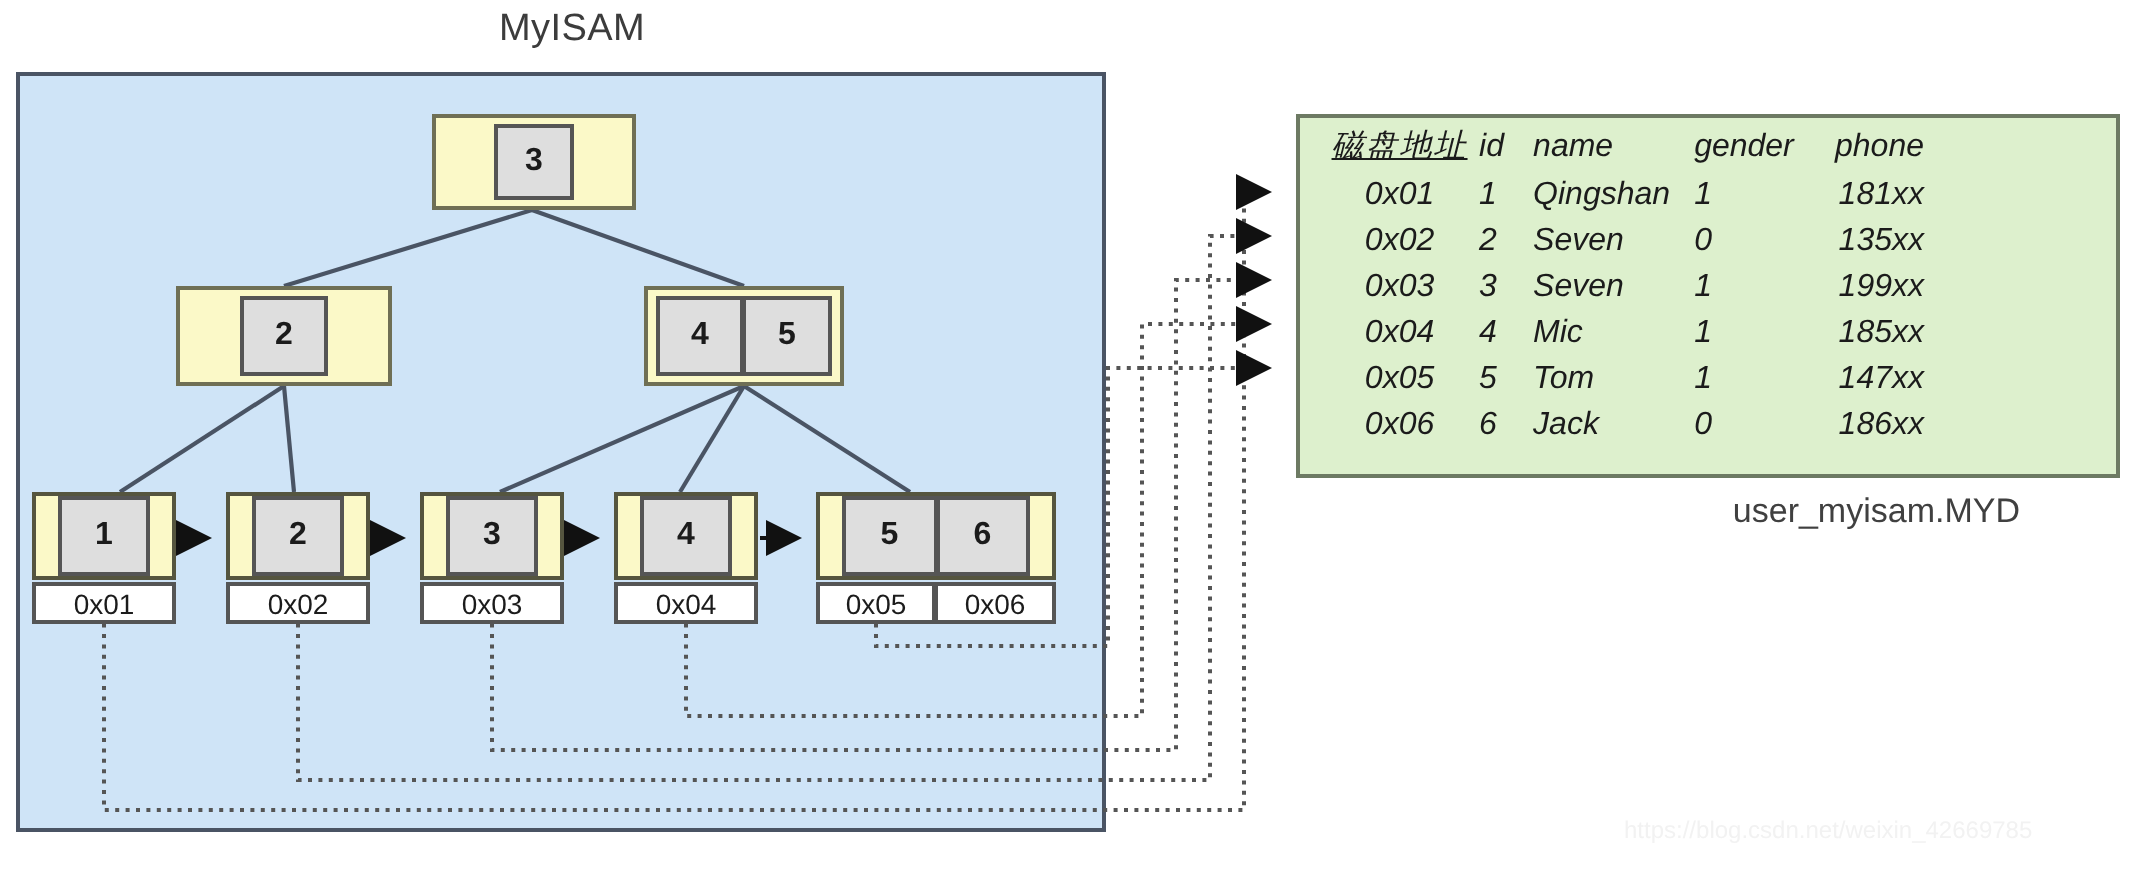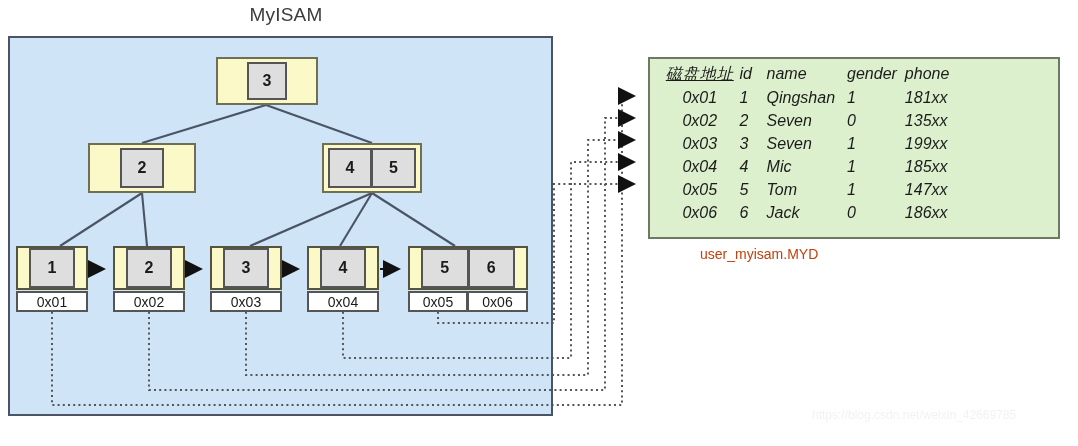--- a/index.html
+++ b/index.html
@@ -27,37 +27,37 @@
     position:absolute;left:148px;top:410px;width:260px;text-align:center;
     font-size:17px;color:#f01a1a;
   }
 
   
   #data-panel{
     position:absolute;left:648px;top:57px;width:412px;height:182px;
     background:#ddf0cd;border:2px solid #6d7a63;box-sizing:border-box;
   }
   #myd-label{
-    position:absolute;left:700px;top:246px;width:310px;text-align:left;
-    font-size:14px;color:#c2410c;
+    position:absolute;left:700px;top:246px;width:310px;text-align:right;
+    font-size:17px;color:#404040;
   }
 
   
   #data-table{
     position:absolute;left:660px;top:62px;
     font-size:16px;color:#1b1b1b;
     border-collapse:collapse;
     font-style:italic;
   }
   #data-table td{padding:1px 0;line-height:21px;white-space:nowrap;}
   #data-table .c-addr{width:106px;text-align:center;}
   #data-table .c-id{width:34px;text-align:left;padding-right:8px;}
   #data-table .c-name{width:108px;text-align:left;margin-left:24px;}
   #data-table .c-gender{width:76px;}
-  #data-table .c-phone{width:86px;text-align:left;}
+  #data-table .c-phone{width:86px;text-align:right;}
   #data-table thead td{padding-bottom:2px;}
   #data-table thead .c-addr{text-decoration:underline;letter-spacing:1px;}
 
   
   .node{
     position:absolute;background:#fbf9c8;border:2px solid #6f6f55;
     box-sizing:border-box;display:flex;align-items:center;
   }
   .cellrow{display:flex;margin:auto;}
   .cell{

